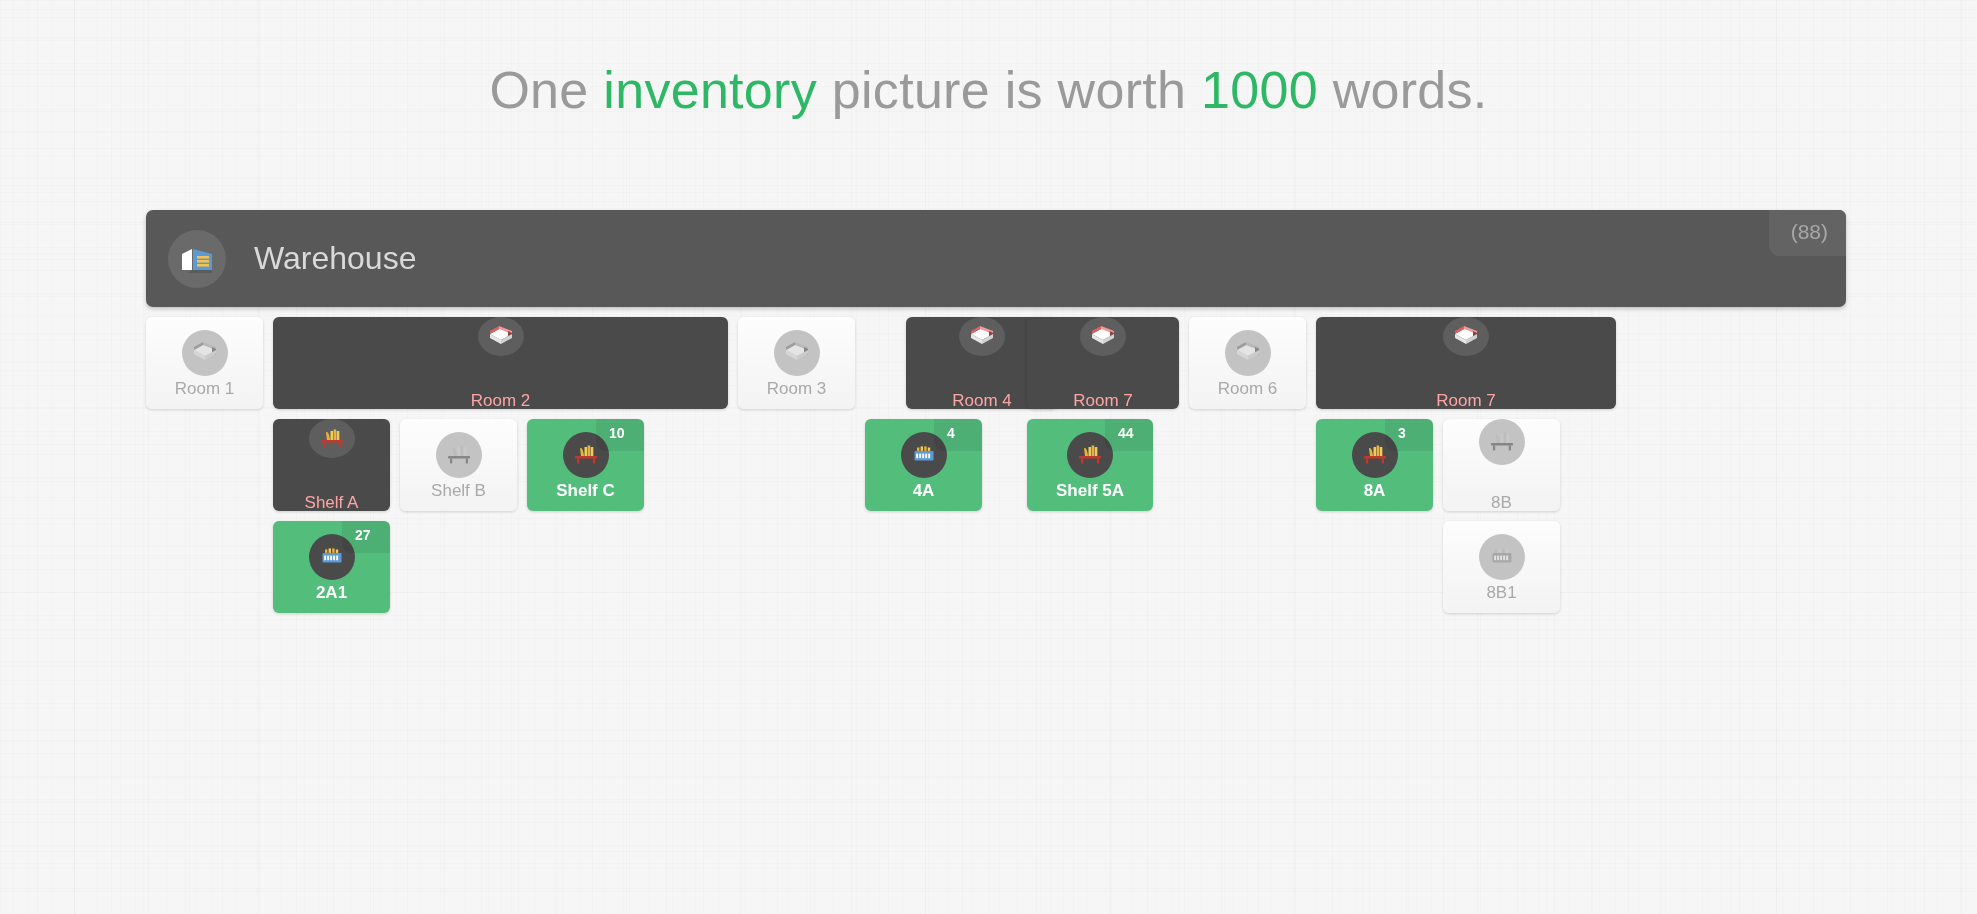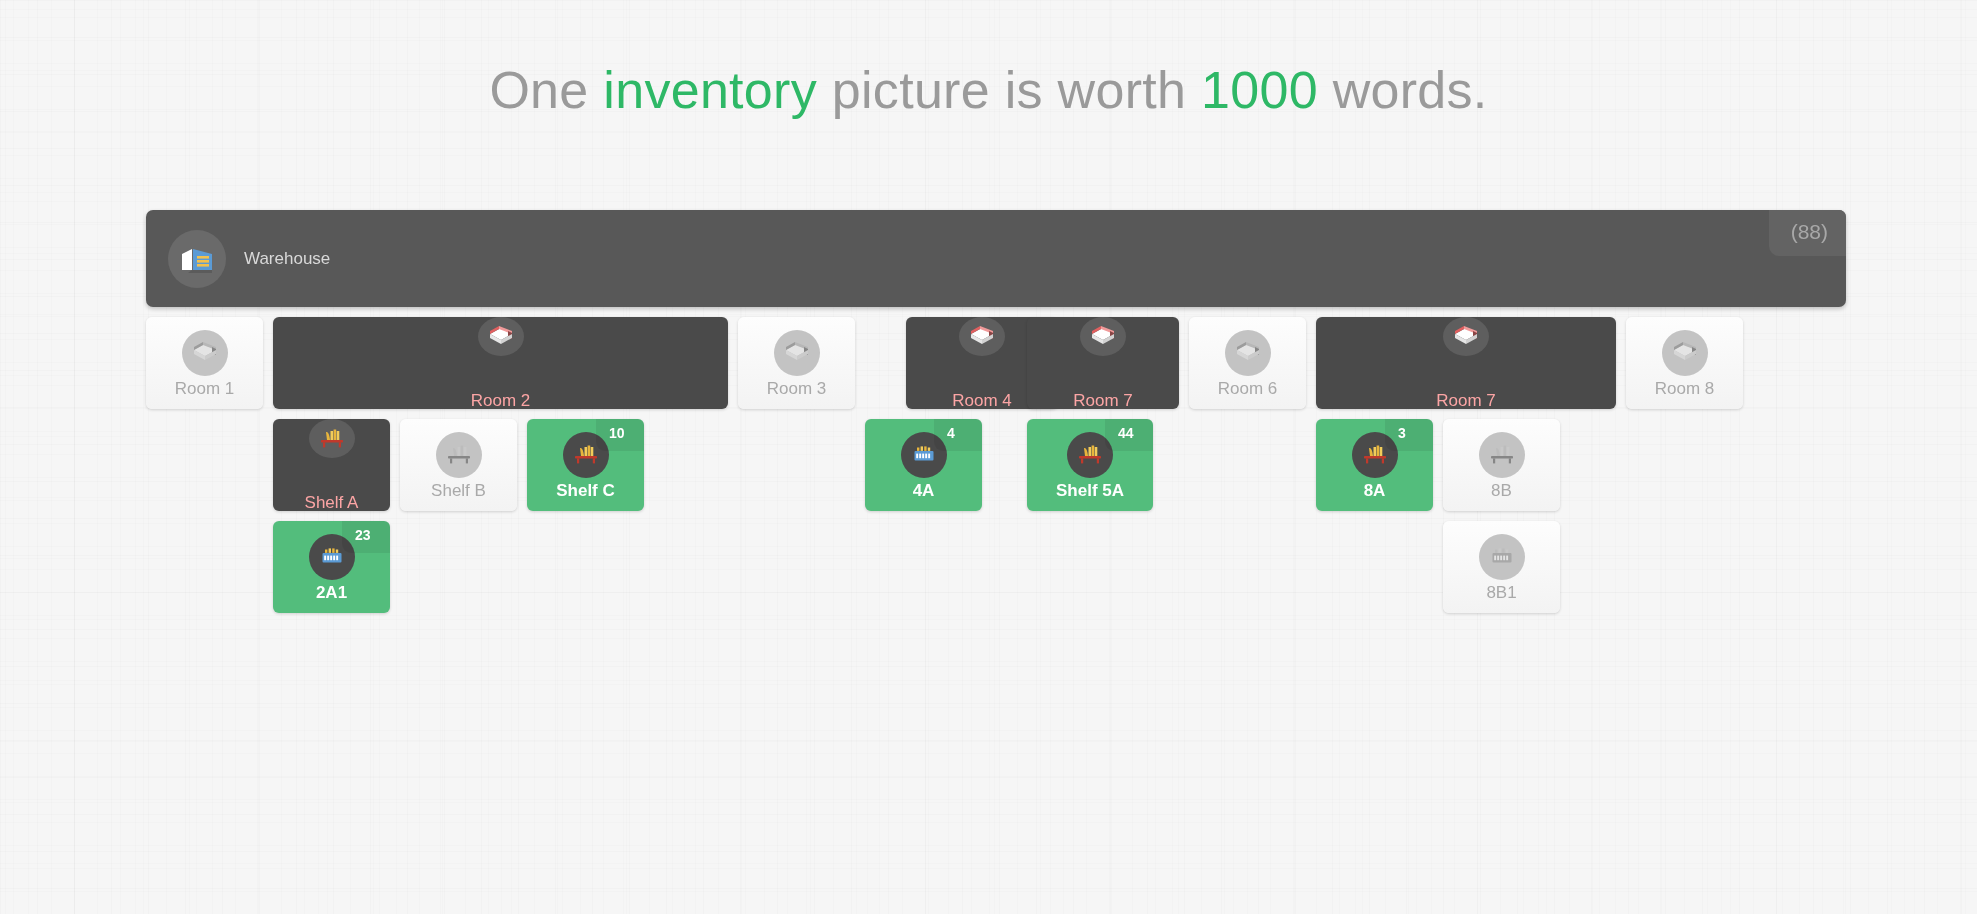--- a/index.html
+++ b/index.html
@@ -65,23 +65,23 @@
   .wh-icon-wrap {
     margin-left: 22px;
     width: 58px; height: 58px;
     border-radius: 50%;
     background: #6a6a6a;
     display: flex; align-items: center; justify-content: center;
     overflow: hidden;
     flex: none;
   }
   .wh-title {
-    margin-left: 18px;
+    margin-left: 28px;
     color: #d9d9d9;
-    font-size: 17px;
+    font-size: 32px;
     font-weight: 400;
   }
   .wh-count {
     position: absolute;
     top: 0; right: 0;
     padding: 10px 18px 12px 22px;
     background: #636363;
     border-bottom-left-radius: 10px;
     color: #a8a8a8;
     font-size: 21px;
@@ -262,33 +262,20 @@
               <path d="M4 12 L15 6 L26 12 L15 18 Z" fill="#ffffff"></path>
               <path d="M4 12 L4 9 L13 4 L13 7 Z" fill="#e06060"></path>
               <path d="M13 4 L13 7 L26 12 L26 9 Z" fill="#f09a9a"></path>
               <path d="M22 9 L26 11 L26 17 L22 15 Z" fill="#8a4646"></path>
               <path d="M4 12 L15 18 L15 22 L4 16 Z" fill="#e6e6e6"></path>
               <path d="M26 12 L15 18 L15 22 L26 16 Z" fill="#d2d2d2"></path>
             </svg>
           </div>
           <div class="lbl">Room 7</div>
         </div>
-        <div class="tile light" style="left: 1480px; width: 117px;">
-          <div class="ic">
-            <svg class="icon-svg" width="30" height="30" viewBox="0 0 30 30">
-              <path d="M4 12 L15 6 L26 12 L15 18 Z" fill="#ffffff"></path>
-              <path d="M4 12 L4 9 L13 4 L13 7 Z" fill="#e06060"></path>
-              <path d="M13 4 L13 7 L26 12 L26 9 Z" fill="#f09a9a"></path>
-              <path d="M22 9 L26 11 L26 17 L22 15 Z" fill="#8a4646"></path>
-              <path d="M4 12 L15 18 L15 22 L4 16 Z" fill="#e6e6e6"></path>
-              <path d="M26 12 L15 18 L15 22 L26 16 Z" fill="#d2d2d2"></path>
-            </svg>
-          </div>
-          <div class="lbl">Room 8</div>
-        </div>
       </div>
 
     <div class="row sub" id="shelves-row">
         <div class="tile dark" style="left: 127px; width: 117px;">
           <div class="ic">
             <svg class="icon-svg" width="30" height="30" viewBox="0 0 30 30">
               <path d="M9 8 Q12 7 13 16 L10 16 Z" fill="#e8b53c"></path>
               <rect x="13.5" y="7" width="2.6" height="9" fill="#f2cc5a"></rect>
               <rect x="16.6" y="5.5" width="2.6" height="10.5" fill="#e8b53c"></rect>
               <rect x="19.7" y="7" width="2.6" height="9" fill="#f2cc5a"></rect>
@@ -369,21 +356,21 @@
               <rect x="16.6" y="5.5" width="2.6" height="10.5" fill="#e8b53c"></rect>
               <rect x="19.7" y="7" width="2.6" height="9" fill="#f2cc5a"></rect>
               <rect x="4" y="16" width="22" height="2.6" rx="0.8" fill="#c0392b"></rect>
               <rect x="6" y="18.4" width="2.2" height="5" fill="#c0392b"></rect>
               <rect x="21.8" y="18.4" width="2.2" height="5" fill="#c0392b"></rect>
             </svg>
           </div>
           <div class="lbl">8A</div>
           <div class="badge">3</div>
         </div>
-        <div class="tile light" style="left: 1297px; width: 117px;">
+        <div class="tile light" style="left: 1297px; width: 117px; justify-content: space-between;">
           <div class="ic">
             <svg class="icon-svg" width="30" height="30" viewBox="0 0 30 30">
               <path d="M9 8 Q12 7 13 16 L10 16 Z" fill="#e8b53c"></path>
               <rect x="13.5" y="7" width="2.6" height="9" fill="#f2cc5a"></rect>
               <rect x="16.6" y="5.5" width="2.6" height="10.5" fill="#e8b53c"></rect>
               <rect x="19.7" y="7" width="2.6" height="9" fill="#f2cc5a"></rect>
               <rect x="4" y="16" width="22" height="2.6" rx="0.8" fill="#c0392b"></rect>
               <rect x="6" y="18.4" width="2.2" height="5" fill="#c0392b"></rect>
               <rect x="21.8" y="18.4" width="2.2" height="5" fill="#c0392b"></rect>
             </svg>
@@ -402,21 +389,21 @@
               <rect x="18.8" y="7.5" width="2.4" height="3.4" fill="#f2cc5a"></rect>
               <rect x="5.5" y="11" width="19" height="9.5" rx="1" fill="#5b9bd5"></rect>
               <rect x="7.2" y="13.6" width="1.9" height="4.6" fill="#ffffff"></rect>
               <rect x="10.2" y="13.6" width="1.9" height="4.6" fill="#ffffff"></rect>
               <rect x="13.2" y="13.6" width="1.9" height="4.6" fill="#ffffff"></rect>
               <rect x="16.2" y="13.6" width="1.9" height="4.6" fill="#ffffff"></rect>
               <rect x="19.2" y="13.6" width="1.9" height="4.6" fill="#ffffff"></rect>
             </svg>
           </div>
           <div class="lbl">2A1</div>
-          <div class="badge">23</div>
+          <div class="badge">27</div>
         </div>
         <div class="tile light" style="left: 1297px; width: 117px;">
           <div class="ic">
             <svg class="icon-svg" width="30" height="30" viewBox="0 0 30 30">
               <rect x="8" y="7.5" width="2.4" height="3.4" fill="#e8b53c"></rect>
               <rect x="11.6" y="6.4" width="2.4" height="4.5" fill="#f2cc5a"></rect>
               <rect x="15.2" y="6.4" width="2.4" height="4.5" fill="#e8b53c"></rect>
               <rect x="18.8" y="7.5" width="2.4" height="3.4" fill="#f2cc5a"></rect>
               <rect x="5.5" y="11" width="19" height="9.5" rx="1" fill="#5b9bd5"></rect>
               <rect x="7.2" y="13.6" width="1.9" height="4.6" fill="#ffffff"></rect>

